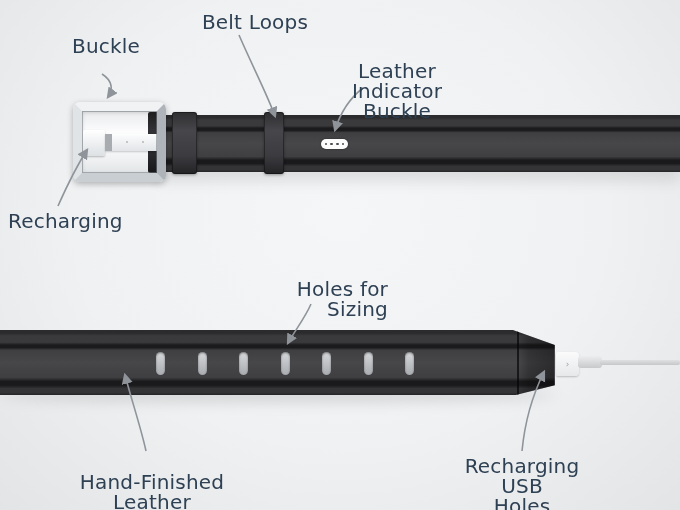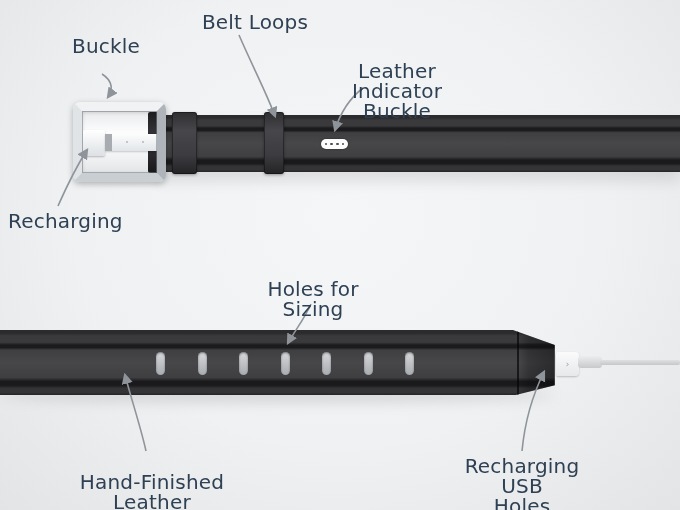--- a/index.html
+++ b/index.html
@@ -145,21 +145,21 @@
 
   <div class="label" style="left:61px;top:36px;width:90px;">Buckle</div>
   <div class="label" style="left:200px;top:12px;width:110px;">Belt Loops</div>
   <div class="label" style="left:317px;top:61px;width:160px;">
     <div>Leather Indicator</div>
     <div>Buckle</div>
   </div>
   <div class="label" style="left:8px;top:211px;width:104px;text-align:right;">
     <div>Recharging</div>
   </div>
-  <div class="label" style="left:238px;top:279px;width:150px;">Holes for Sizing</div>
+  <div class="label" style="left:238px;top:279px;width:150px;text-align:right;">Holes for Sizing</div>
   <div class="label" style="left:77px;top:472px;width:150px;">
     <div>Hand-Finished</div>
     <div>Leather</div>
   </div>
   <div class="label" style="left:447px;top:456px;width:150px;">
     <div>Recharging USB</div>
     <div>Holes</div>
   </div>
 
 </div>

